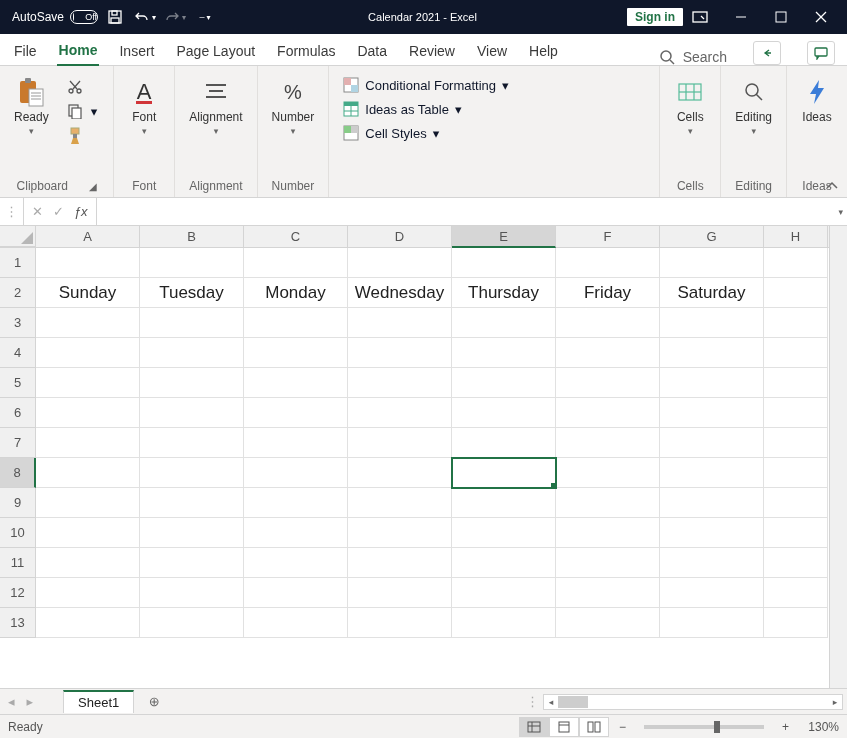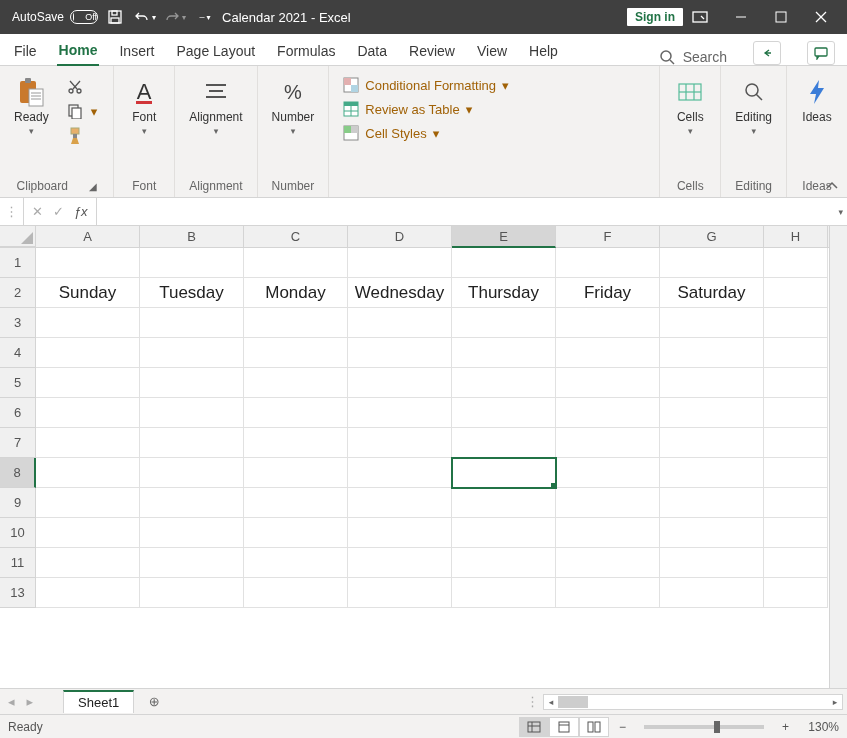--- a/index.html
+++ b/index.html
@@ -1,46 +1,46 @@
 <!DOCTYPE html>
 <html><head>
 <meta charset="utf-8">
 <style>
 *{box-sizing:border-box;margin:0;padding:0;font-family:"Segoe UI",Arial,sans-serif;user-select:none}
 body{width:847px;height:738px;overflow:hidden;background:#fff;display:flex;flex-direction:column;font-size:13px;color:#222}
 
-.titlebar{height:34px;background:#404040;display:flex;align-items:center;color:#fff;padding:0 6px;gap:4px}
+.titlebar{height:34px;background:#0f172a;display:flex;align-items:center;color:#fff;padding:0 6px;gap:4px}
 .autosave{display:flex;align-items:center;gap:6px;font-size:12px;margin-left:6px}
 .toggle{width:28px;height:14px;border:1px solid #fff;border-radius:8px;position:relative;display:flex;align-items:center}
 .toggle .knob{width:8px;height:8px;border-radius:50%;background:#fff;margin-left:2px}
 .toggle .off{font-size:9px;margin-left:11px}
 .tb-ico{width:26px;height:26px;display:flex;align-items:center;justify-content:center;cursor:pointer;border-radius:3px}
 .tb-sep{opacity:.6}
-.title-center{flex:1;font-size:13px}
+.title-center{flex:1;text-align:center;font-size:11px}
 .signin{background:#fff;color:#217346;font-size:12px;padding:2px 8px;border-radius:1px;font-weight:600;cursor:pointer}
 .winbtns{display:flex;gap:0;margin-left:4px}
 .winbtn{width:40px;height:26px;display:flex;align-items:center;justify-content:center;cursor:pointer}
 
 .tabsrow{height:32px;background:#fff;border-bottom:1px solid #d4d4d4;display:flex;align-items:flex-end;padding:0 12px;gap:18px;position:relative}
 .tab{font-size:14px;padding:6px 2px;color:#3a3a3a;cursor:pointer}
 .tab.active{color:#217346;border-bottom:2px solid #217346;font-weight:600;margin-bottom:-1px}
 .searchbox{margin-left:auto;display:flex;align-items:center;gap:8px;color:#666;font-size:14px}
 .rtabico{width:28px;height:24px;border:1px solid #d4d4d4;border-radius:3px;display:flex;align-items:center;justify-content:center;margin-left:8px;cursor:pointer;color:#217346}
 
 .ribbon{height:132px;background:#f3f2f1;border-bottom:1px solid #d4d4d4;display:flex;align-items:stretch;position:relative}
 .group{display:flex;flex-direction:column;justify-content:space-between;border-right:1px solid #e1dfdd;padding:4px 8px 2px}
 .group-body{flex:1;display:flex;align-items:flex-start;gap:4px;padding-top:4px}
 .group-label{text-align:center;font-size:12px;color:#666;padding:2px 0;display:flex;align-items:center;justify-content:center;gap:21px}
 .dialoglauncher{font-size:10px;color:#666;cursor:pointer}
 .bigbtn{display:flex;flex-direction:column;align-items:center;gap:2px;padding:2px 6px;cursor:pointer;border-radius:3px}
 .bigbtn .lbl{font-size:12px;color:#333}
 .bigbtn .chev{font-size:9px;color:#666}
 .iconbox{width:32px;height:32px;display:flex;align-items:center;justify-content:center}
 .stackbtn{display:flex;flex-direction:column;gap:2px;padding:2px}
-.smallbtn{display:flex;align-items:center;gap:6px;padding:3px 6px;cursor:pointer;border-radius:3px;font-size:13px;color:#a16207}
+.smallbtn{display:flex;align-items:center;gap:6px;padding:3px 6px;cursor:pointer;border-radius:3px;font-size:13px;color:#0f172a}
 .collapse{position:absolute;right:8px;bottom:6px;cursor:pointer;color:#666}
 
 .fbar{height:28px;border-bottom:1px solid #d4d4d4;display:flex;align-items:stretch;background:#fff}
 .namebox{width:112px;border-right:1px solid #d4d4d4;display:flex;align-items:center;padding:0 6px;font-size:13px;position:relative}
 .namebox .dd{position:absolute;right:4px;color:#666;font-size:9px}
 .fx-btns{display:flex;align-items:center;border-right:1px solid #d4d4d4;padding:0 8px;gap:10px;color:#aaa}
 .fx-input{flex:1;display:flex;align-items:center;padding:0 6px;position:relative}
 .fx-expand{position:absolute;right:4px;color:#666;font-size:9px}
 
 .gridwrap{flex:1;display:flex;flex-direction:column;background:#fff;overflow:hidden}
@@ -271,21 +271,21 @@
           <span>Conditional Formatting</span>
           <span class="chev">▾</span>
         </div>
       <div class="smallbtn">
           <svg width="16" height="16">
             <rect x="1" y="1" width="14" height="14" fill="#fff" stroke="#4a8"></rect>
             <rect x="1" y="1" width="14" height="4" fill="#4a8"></rect>
             <line x1="8" y1="1" x2="8" y2="15" stroke="#4a8"></line>
             <line x1="1" y1="10" x2="15" y2="10" stroke="#4a8"></line>
           </svg>
-          <span>Review as Table</span>
+          <span>Ideas as Table</span>
           <span class="chev">▾</span>
         </div>
       <div class="smallbtn">
           <svg width="16" height="16">
             <rect x="1" y="1" width="14" height="14" fill="#fff" stroke="#888"></rect>
             <rect x="1" y="1" width="7" height="7" fill="#8c8"></rect>
             <rect x="8" y="1" width="7" height="7" fill="#ccc"></rect>
           </svg>
           <span>Cell Styles</span>
           <span class="chev">▾</span>
@@ -489,20 +489,31 @@
             <div class="cell" style="width: 104px;"></div>
             <div class="cell" style="width: 104px;"></div>
             <div class="cell" style="width: 104px;"></div>
             <div class="cell" style="width: 104px;"></div>
             <div class="cell" style="width: 104px;"></div>
             <div class="cell" style="width: 104px;"></div>
             <div class="cell" style="width: 104px;"></div>
             <div class="cell" style="width: 64px;"></div>
           </div>
           <div class="row">
+            <div class="rowhead">12</div>
+            <div class="cell" style="width: 104px;"></div>
+            <div class="cell" style="width: 104px;"></div>
+            <div class="cell" style="width: 104px;"></div>
+            <div class="cell" style="width: 104px;"></div>
+            <div class="cell" style="width: 104px;"></div>
+            <div class="cell" style="width: 104px;"></div>
+            <div class="cell" style="width: 104px;"></div>
+            <div class="cell" style="width: 64px;"></div>
+          </div>
+          <div class="row">
             <div class="rowhead">13</div>
             <div class="cell" style="width: 104px;"></div>
             <div class="cell" style="width: 104px;"></div>
             <div class="cell" style="width: 104px;"></div>
             <div class="cell" style="width: 104px;"></div>
             <div class="cell" style="width: 104px;"></div>
             <div class="cell" style="width: 104px;"></div>
             <div class="cell" style="width: 104px;"></div>
             <div class="cell" style="width: 64px;"></div>
           </div>

